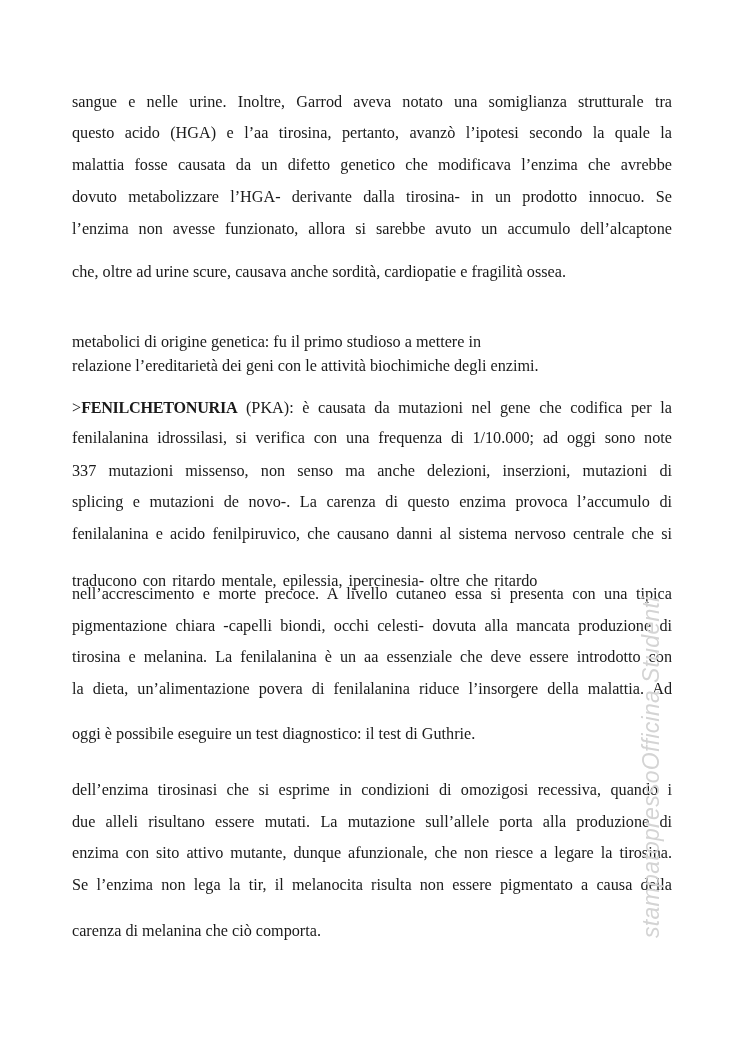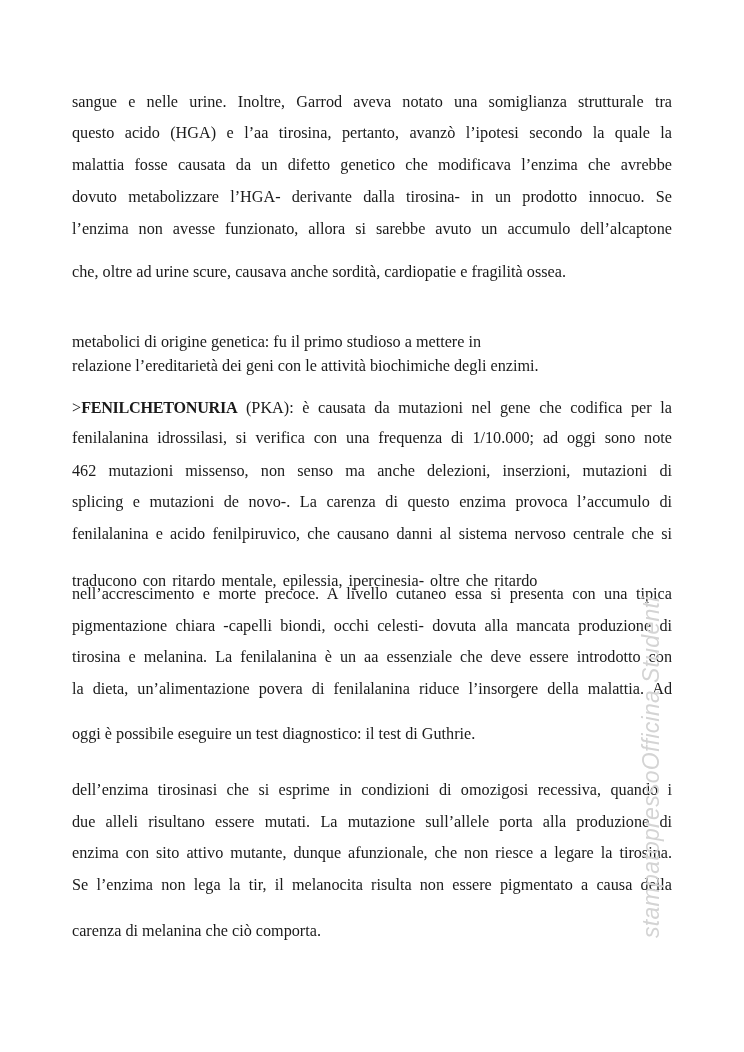--- a/index.html
+++ b/index.html
@@ -32,21 +32,21 @@
   <div class="line just" style="top:155px">malattia fosse causata da un difetto genetico che modificava l’enzima che avrebbe</div>
   <div class="line just" style="top:219px">l’enzima non avesse funzionato, allora si sarebbe avuto un accumulo dell’alcaptone</div>
   <div class="line just" style="top:187px">dovuto metabolizzare l’HGA- derivante dalla tirosina- in un prodotto innocuo. Se</div>
   <div class="line left" style="top:244px">che, oltre ad urine scure, causava anche sordità, cardiopatie e fragilità ossea.</div>
 
   <div class="line left" style="top:314px">metabolici di origine genetica: fu il primo studioso a mettere in</div>
   <div class="line left" style="top:338px">relazione l’ereditarietà dei geni con le attività biochimiche degli enzimi.</div>
 
   <div class="line just" style="top:398px"><span>&gt;</span><span class="heading">FENILCHETONURIA</span><span> (PKA): è causata da mutazioni nel gene che codifica per la</span></div>
   <div class="line just" style="top:428px">fenilalanina idrossilasi, si verifica con una frequenza di 1/10.000; ad oggi sono note</div>
-  <div class="line just" style="top:461px">462 mutazioni missenso, non senso ma anche delezioni, inserzioni, mutazioni di</div>
+  <div class="line just" style="top:461px">337 mutazioni missenso, non senso ma anche delezioni, inserzioni, mutazioni di</div>
   <div class="line just" style="top:492px">splicing e mutazioni de novo-. La carenza di questo enzima     provoca l’accumulo di</div>
   <div class="line just" style="top:524px">fenilalanina e acido fenilpiruvico, che causano danni al sistema nervoso centrale che si</div>
   <div class="line left" style="top:553px; word-spacing:2px">traducono con ritardo mentale, epilessia,     ipercinesia-  oltre  che    ritardo</div>
   <div class="line just" style="top:584px">nell’accrescimento e morte precoce. A livello cutaneo essa si presenta con una tipica</div>
   <div class="line just" style="top:616px">pigmentazione chiara -capelli biondi, occhi celesti- dovuta alla mancata produzione di</div>
   <div class="line just" style="top:647px">tirosina e melanina. La fenilalanina è un aa essenziale che deve essere introdotto con</div>
   <div class="line just" style="top:679px">la dieta, un’alimentazione povera di fenilalanina riduce l’insorgere della malattia. Ad</div>
   <div class="line left" style="top:706px">oggi è possibile eseguire un test diagnostico: il test di Guthrie.</div>
 
   <div class="line just" style="top:780px">dell’enzima tirosinasi che si esprime in condizioni di omozigosi recessiva, quando i</div>

